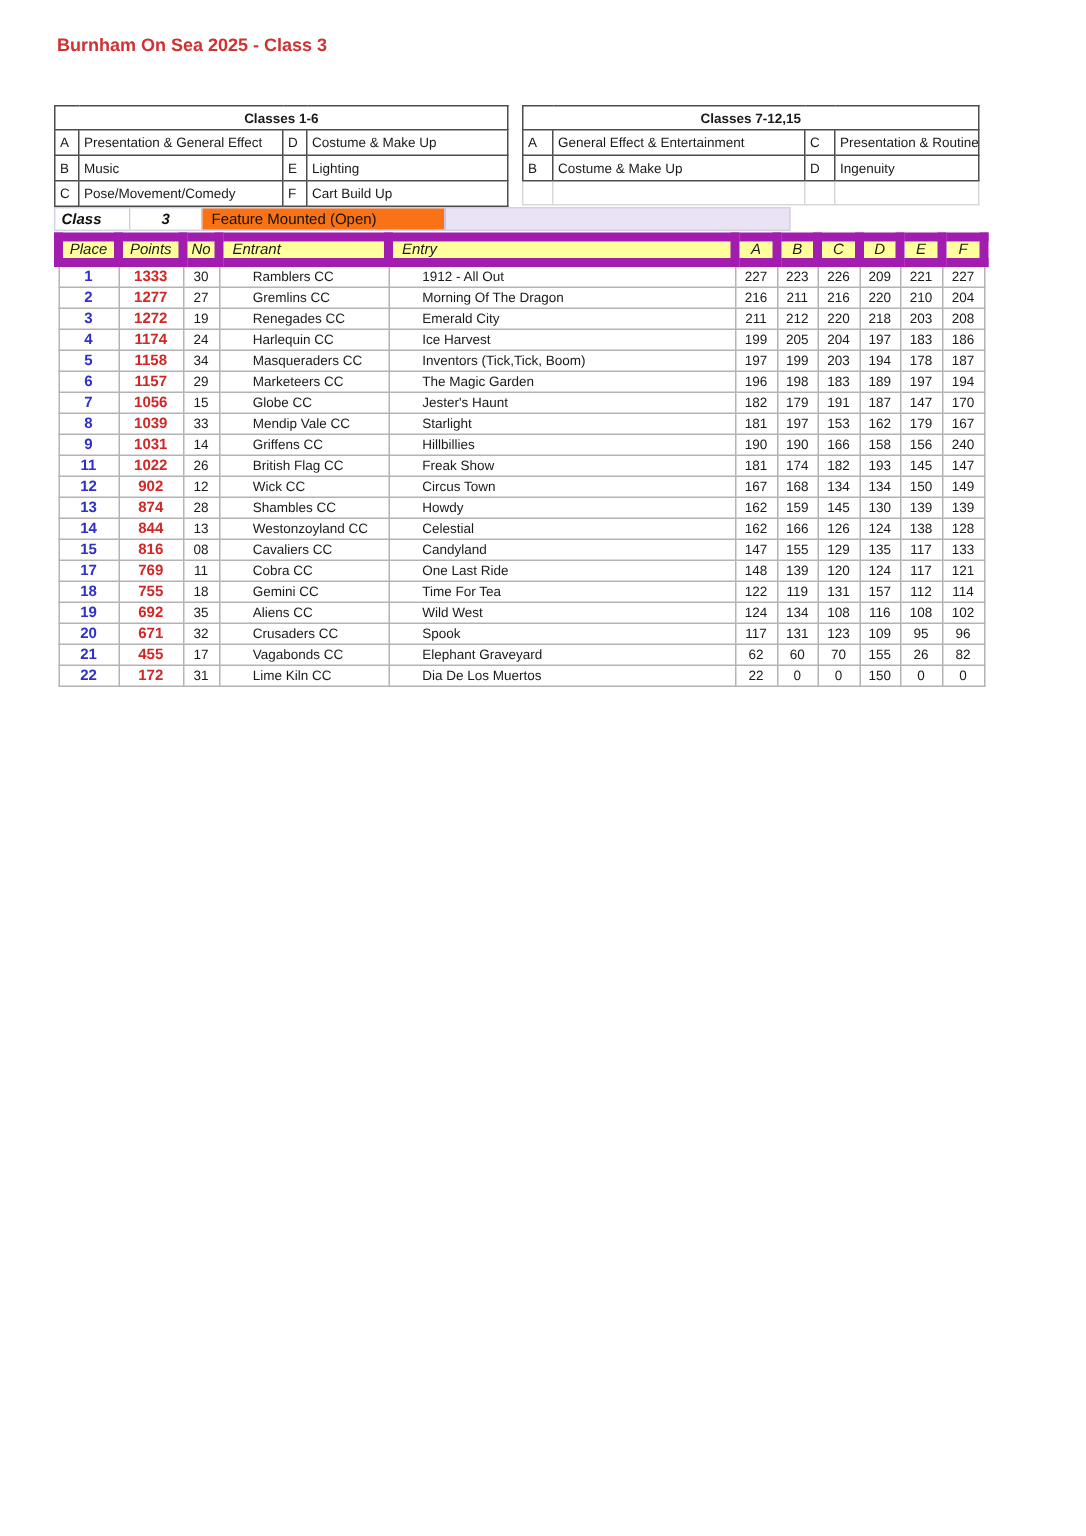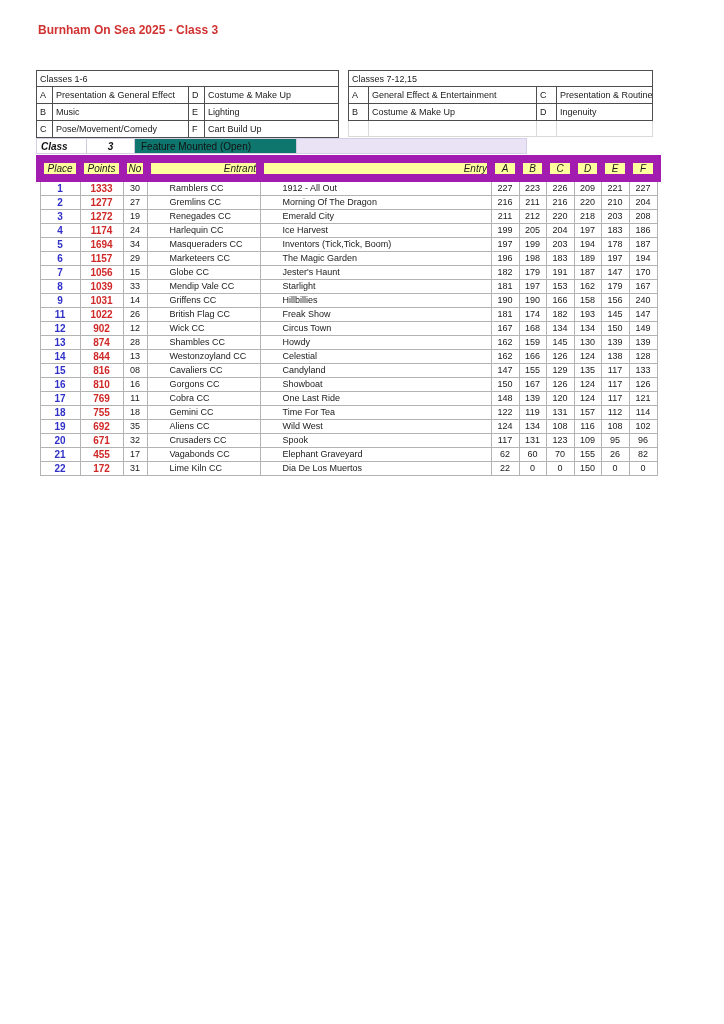--- a/index.html
+++ b/index.html
@@ -33,53 +33,53 @@
     font-size:9px;color:#1a1a1a;
   }
   .crit-table.left{left:36px;width:302px;}
   .crit-table.right{left:348px;width:304px;}
   .crit-table th,.crit-table td{
     border:1.5px solid var(--dark-border);
     padding:0 3px;height:17px;
     overflow:hidden;white-space:nowrap;
     font-weight:normal;text-align:left;
   }
-  .crit-table th{text-align:left;height:16px;}
+  .crit-table th{text-align:center;height:16px;font-weight:bold;}
   .crit-table td.code{text-align:left;padding-left:3px;}
   .crit-table tr.ghost td{border:1px solid #d9d9d9;height:16px;}
   
   .class-band{
     position:absolute;left:36px;top:138px;width:491px;height:16px;
     background:var(--band-lavender);
     display:flex;align-items:stretch;
     font-size:10px;color:#111;
     border:1px solid #d5cfe6;
   }
   .class-band>div{display:flex;align-items:center;}
   .cb-label{width:50px;background:#fff;border-right:1px solid #cfc8e0;
     font-weight:bold;font-style:italic;padding-left:4px;}
   .cb-num{width:48px;background:#fff;border-right:1px solid #cfc8e0;
     font-weight:bold;font-style:italic;justify-content:center;}
-  .cb-name{width:162px;background:#0f766e;border-right:1px solid #cfc8e0;padding-left:6px;}
+  .cb-name{width:162px;background:#f97316;border-right:1px solid #cfc8e0;padding-left:6px;}
   .cb-fill{flex:1;}
   
   .results{
     position:absolute;left:36px;top:155px;width:617px;
     border-collapse:collapse;table-layout:fixed;
     font-size:9px;color:#1a1a1a;
   }
   .results th{
     background:var(--header-yellow);
-    border:8px solid #a21caf;
+    border:6px solid #a21caf;
     font-style:italic;font-weight:normal;
     font-size:10px;height:17px;
     text-align:center;padding:0;
     overflow:hidden;white-space:nowrap;
   }
-  .results th:nth-child(4),.results th:nth-child(5){text-align:right;padding-left:6px;}
+  .results th:nth-child(4),.results th:nth-child(5){text-align:left;padding-left:6px;}
   .results td{
     border:1px solid var(--grid-gray);
     height:13.7px;padding:0;
     text-align:center;vertical-align:middle;
     overflow:hidden;white-space:nowrap;
     line-height:13px;
   }
   .results td.place{color:var(--place-blue);font-weight:bold;font-size:10px;}
   .results td.points{color:var(--points-red);font-weight:bold;font-size:10px;}
   .results td.entrant,.results td.entry{text-align:left;padding-left:22px;}
@@ -249,21 +249,21 @@
         <td class="entry">Ice Harvest</td>
         <td class="score">199</td>
         <td class="score">205</td>
         <td class="score">204</td>
         <td class="score">197</td>
         <td class="score">183</td>
         <td class="score">186</td>
       </tr>
         <tr>
         <td class="place">5</td>
-        <td class="points">1694</td>
+        <td class="points">1158</td>
         <td class="no">34</td>
         <td class="entrant">Masqueraders CC</td>
         <td class="entry">Inventors (Tick,Tick, Boom)</td>
         <td class="score">197</td>
         <td class="score">199</td>
         <td class="score">203</td>
         <td class="score">194</td>
         <td class="score">178</td>
         <td class="score">187</td>
       </tr>
@@ -378,33 +378,20 @@
         <td class="entrant">Cavaliers CC</td>
         <td class="entry">Candyland</td>
         <td class="score">147</td>
         <td class="score">155</td>
         <td class="score">129</td>
         <td class="score">135</td>
         <td class="score">117</td>
         <td class="score">133</td>
       </tr>
         <tr>
-        <td class="place">16</td>
-        <td class="points">810</td>
-        <td class="no">16</td>
-        <td class="entrant">Gorgons CC</td>
-        <td class="entry">Showboat</td>
-        <td class="score">150</td>
-        <td class="score">167</td>
-        <td class="score">126</td>
-        <td class="score">124</td>
-        <td class="score">117</td>
-        <td class="score">126</td>
-      </tr>
-        <tr>
         <td class="place">17</td>
         <td class="points">769</td>
         <td class="no">11</td>
         <td class="entrant">Cobra CC</td>
         <td class="entry">One Last Ride</td>
         <td class="score">148</td>
         <td class="score">139</td>
         <td class="score">120</td>
         <td class="score">124</td>
         <td class="score">117</td>

